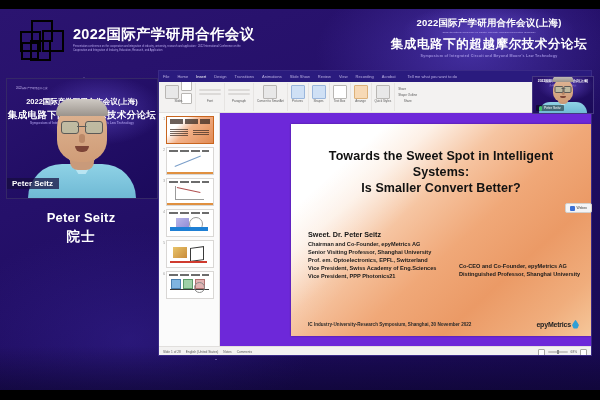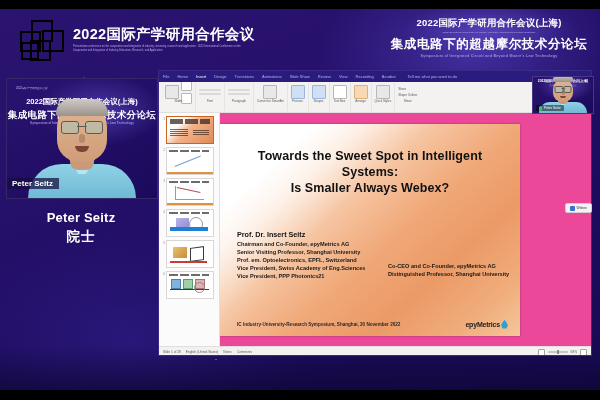--- a/index.html
+++ b/index.html
@@ -167,22 +167,22 @@
   .tslide .foodimg{position:absolute;left:6px;top:6px;width:14px;height:11px;
       background:linear-gradient(135deg,#e8c46a,#c98b3a);}
   .tslide .chips{position:absolute;left:4px;top:7px;display:flex;gap:2px;}
   .tslide .chips i{display:block;width:8px;height:8px;background:#7fb4e0;border:.8px solid #4a7fae;}
   .tslide .chips i:nth-child(2){background:#9fd0a8;border-color:#5c9a69;}
   .tslide .chips i:nth-child(3){background:#e0b2b2;border-color:#b07070;}
   .tslide .darkline{position:absolute;left:3px;bottom:8px;right:4px;height:1.2px;background:#3a3a3a;}
   .tslide .bulb{position:absolute;right:8px;bottom:5px;width:9px;height:9px;border-radius:50%;
       border:1.2px solid #8a8a8a;}
   
-  .slideCanvas{position:relative;flex:1;background:#ec4899;display:flex;
-      align-items:center;justify-content:flex-start;overflow:hidden;}
+  .slideCanvas{position:relative;flex:1;background:#6d28d9;display:flex;
+      align-items:center;justify-content:flex-end;overflow:hidden;}
   .slide{position:relative;width:300px;height:212px;background:#fff;
       box-shadow:0 0 2px rgba(0,0,0,.35);overflow:hidden;}
   .slide .bggrad{position:absolute;inset:0;background:
       linear-gradient(138deg,
         #ffffff 0%, #ffffff 18%,
         #fdf0e6 27%, #f6c5a2 40%,
         #f0a878 56%, #eb9a66 72%,
         #f0ad7c 88%, #f5c79a 100%);}
   .slide .sheen{position:absolute;left:-18%;top:8%;width:60%;height:120%;
       background:linear-gradient(115deg, rgba(255,255,255,.55), rgba(255,255,255,0) 60%);
@@ -470,25 +470,25 @@
 
       </div>
 
       <div class="slideCanvas">
         <div class="slide">
           <div class="bggrad"></div>
           <div class="sheen"></div>
 
           <div class="titleArea">
             <div class="t1">Towards the Sweet Spot in Intelligent Systems:</div>
-            <div class="t2">Is Smaller Always Webex?</div>
+            <div class="t2">Is Smaller Convert Better?</div>
           </div>
 
           <div class="authorL">
-            <div class="nm">Prof. Dr. Insert Seitz</div>
+            <div class="nm">Sweet. Dr. Peter Seitz</div>
             <div class="ln">Chairman and Co-Founder, epyMetrics AG</div>
             <div class="ln">Senior Visiting Professor, Shanghai University</div>
             <div class="ln">Prof. em. Optoelectronics, EPFL, Switzerland</div>
             <div class="ln">Vice President, Swiss Academy of Eng.Sciences</div>
             <div class="ln">Vice President, PPP Photonics21</div>
           </div>
 
           <div class="authorR">
             <div class="ln">Co-CEO and Co-Founder, epyMetrics AG</div>
             <div class="ln">Distinguished Professor, Shanghai University</div>

